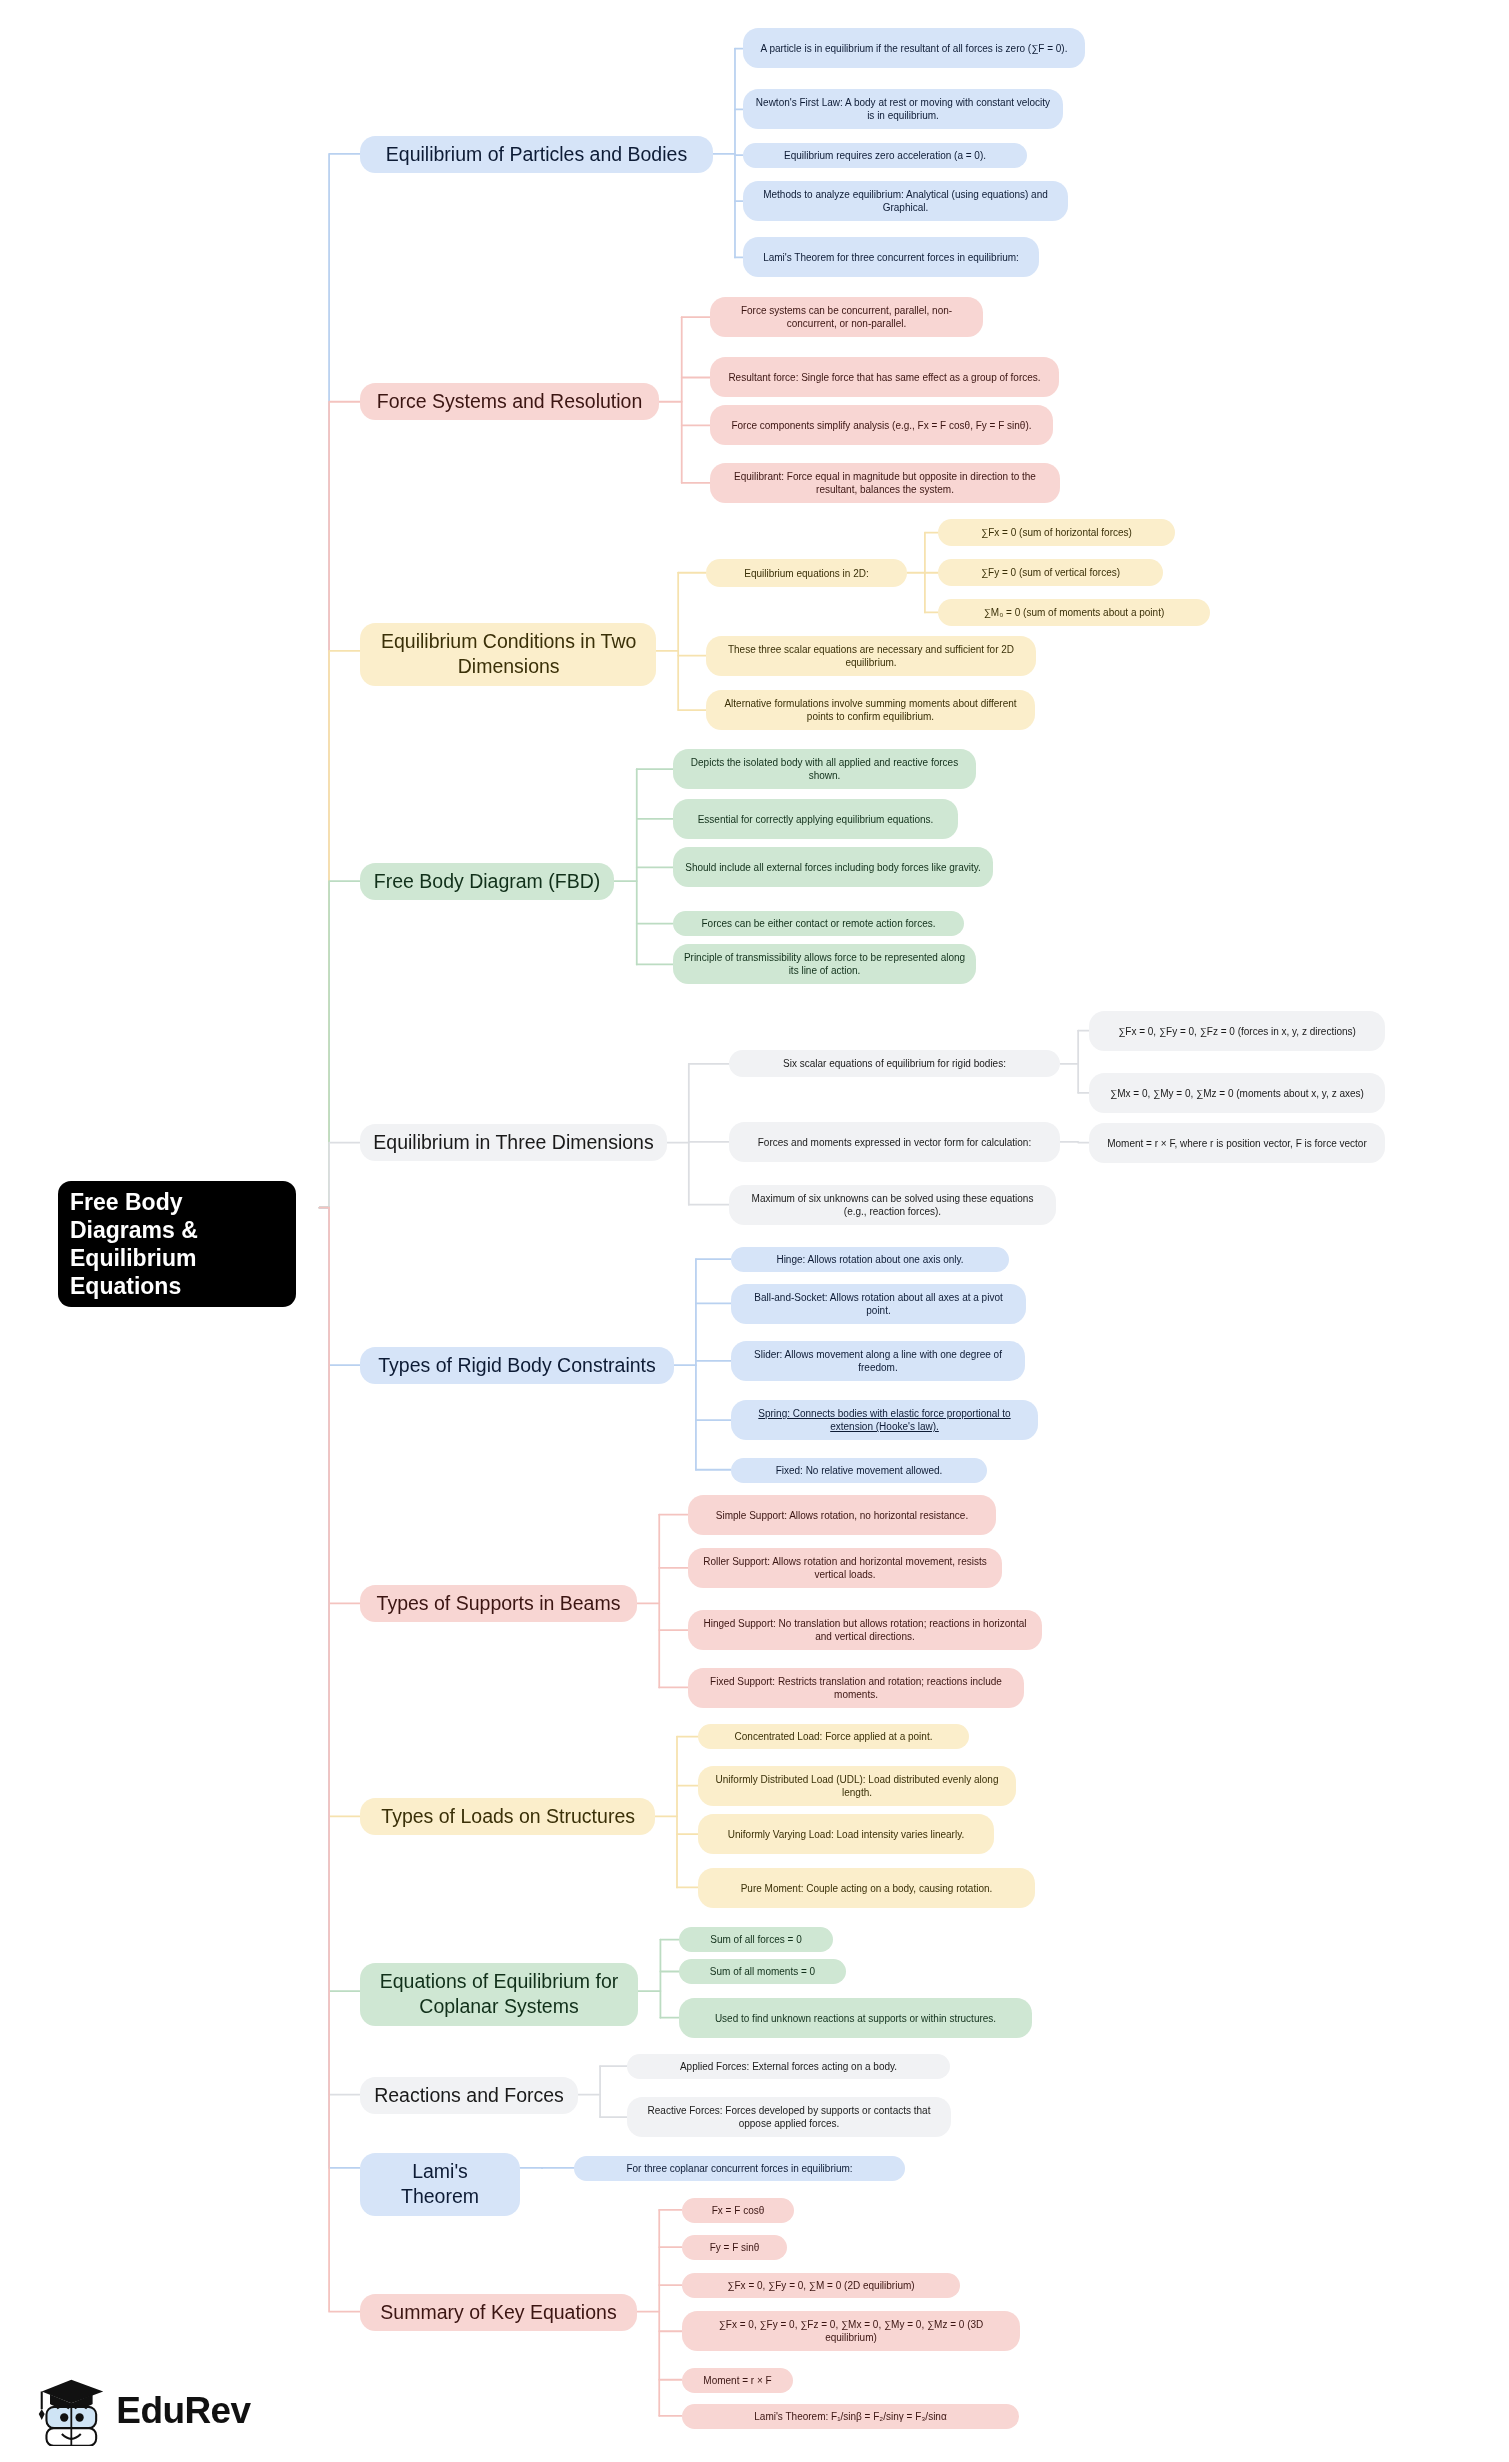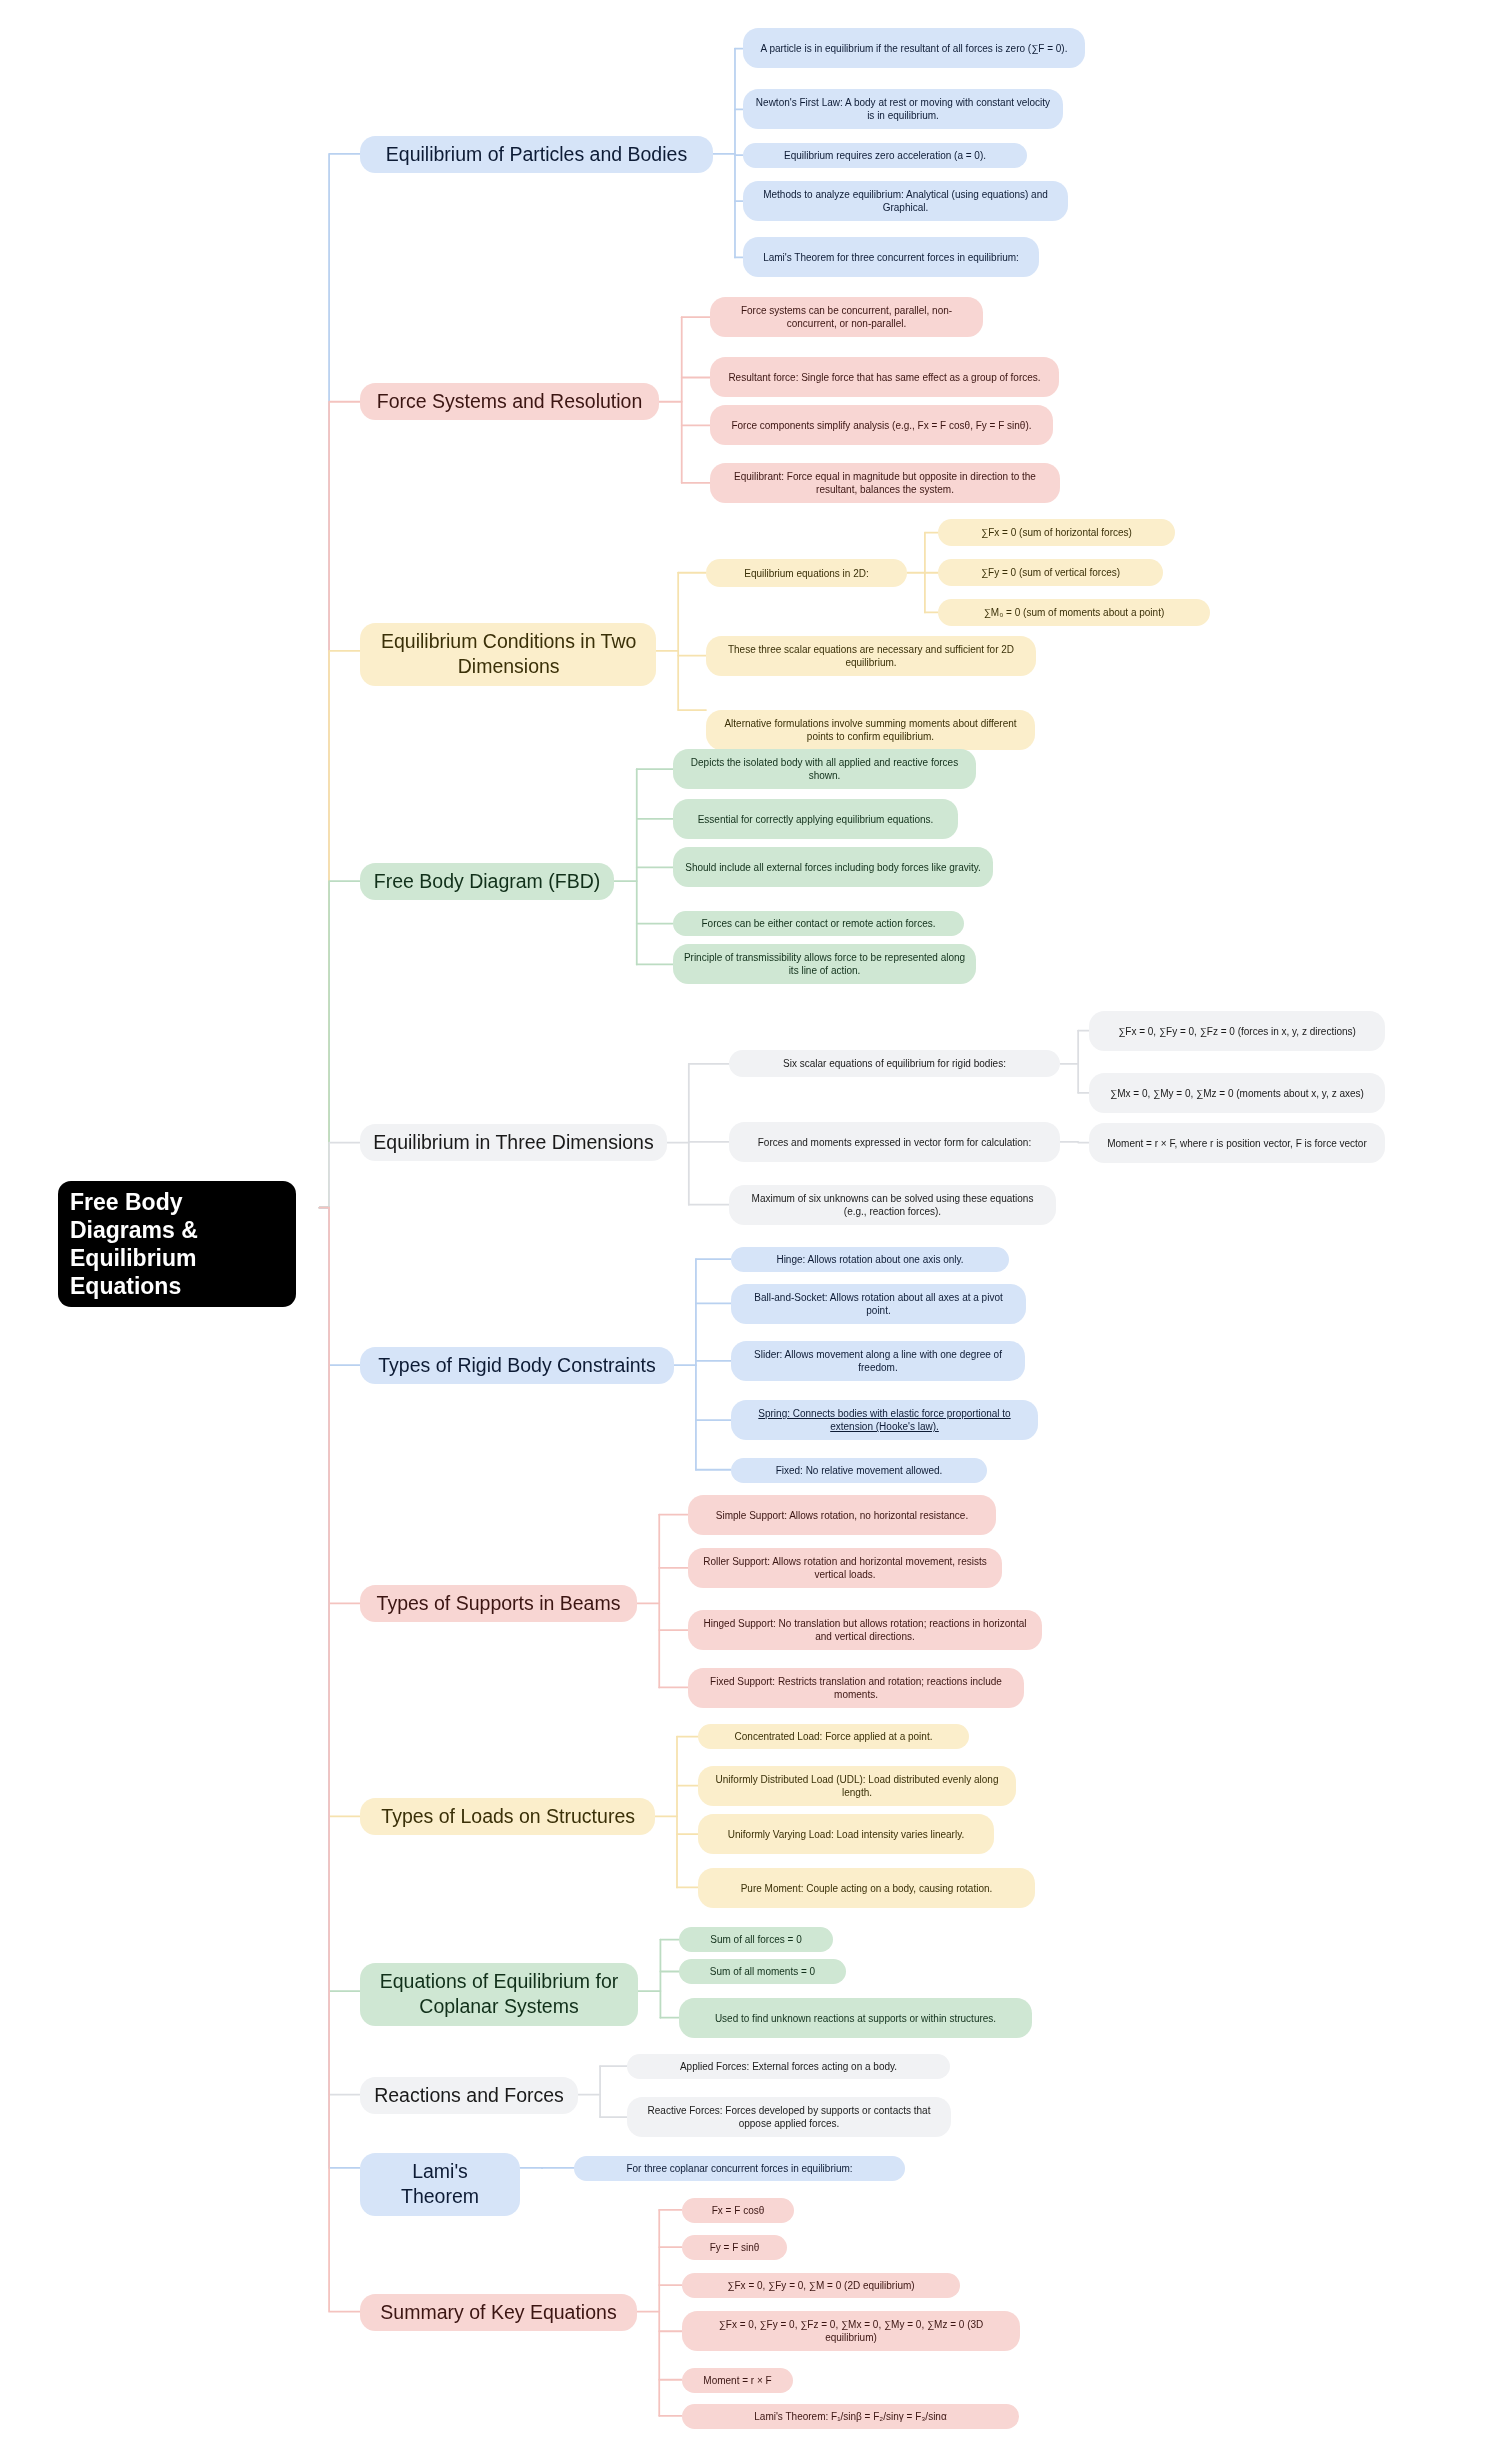--- a/index.html
+++ b/index.html
@@ -184,21 +184,21 @@
       <div class="node leaf pink" style="left: 710px; top: 297px; width: 273px; min-height: 40px;">Force systems can be concurrent, parallel, non-concurrent, or non-parallel.</div>
       <div class="node leaf pink" style="left: 710px; top: 357px; width: 349px; min-height: 40px;">Resultant force: Single force that has same effect as a group of forces.</div>
       <div class="node leaf pink" style="left: 710px; top: 405px; width: 343px; min-height: 40px;">Force components simplify analysis (e.g., Fx = F cosθ, Fy = F sinθ).</div>
       <div class="node leaf pink" style="left: 710px; top: 463px; width: 350px; min-height: 40px;">Equilibrant: Force equal in magnitude but opposite in direction to the resultant, balances the system.</div>
       <div class="node branch yellow" style="left: 360px; top: 623px; width: 296px; min-height: 57px;">Equilibrium Conditions in Two Dimensions</div>
       <div class="node leaf yellow" style="left: 706px; top: 559px; width: 201px; min-height: 28px;">Equilibrium equations in 2D:</div>
       <div class="node leaf yellow" style="left: 938px; top: 519px; width: 237px; min-height: 27px;">∑Fx = 0 (sum of horizontal forces)</div>
       <div class="node leaf yellow" style="left: 938px; top: 559px; width: 225px; min-height: 27px;">∑Fy = 0 (sum of vertical forces)</div>
       <div class="node leaf yellow" style="left: 938px; top: 599px; width: 272px; min-height: 27px;">∑M₀ = 0 (sum of moments about a point)</div>
       <div class="node leaf yellow" style="left: 706px; top: 636px; width: 330px; min-height: 40px;">These three scalar equations are necessary and sufficient for 2D equilibrium.</div>
-      <div class="node leaf yellow" style="left: 706px; top: 690px; width: 329px; min-height: 40px; margin-top: 20px;">Alternative formulations involve summing moments about different points to confirm equilibrium.</div>
+      <div class="node leaf yellow" style="left: 706px; top: 690px; width: 329px; min-height: 40px;">Alternative formulations involve summing moments about different points to confirm equilibrium.</div>
       <div class="node branch green" style="left: 360px; top: 863px; width: 254px; min-height: 37px;">Free Body Diagram (FBD)</div>
       <div class="node leaf green" style="left: 673px; top: 749px; width: 303px; min-height: 40px;">Depicts the isolated body with all applied and reactive forces shown.</div>
       <div class="node leaf green" style="left: 673px; top: 799px; width: 285px; min-height: 40px;">Essential for correctly applying equilibrium equations.</div>
       <div class="node leaf green" style="left: 673px; top: 847px; width: 320px; min-height: 40px;">Should include all external forces including body forces like gravity.</div>
       <div class="node leaf green" style="left: 673px; top: 911px; width: 291px; min-height: 25px;">Forces can be either contact or remote action forces.</div>
       <div class="node leaf green" style="left: 673px; top: 944px; width: 303px; min-height: 40px;">Principle of transmissibility allows force to be represented along its line of action.</div>
       <div class="node branch gray" style="left: 360px; top: 1124px; width: 307px; min-height: 37px;">Equilibrium in Three Dimensions</div>
       <div class="node leaf gray" style="left: 729px; top: 1050px; width: 331px; min-height: 27px;">Six scalar equations of equilibrium for rigid bodies:</div>
       <div class="node leaf gray" style="left: 1089px; top: 1011px; width: 296px; min-height: 40px;">∑Fx = 0, ∑Fy = 0, ∑Fz = 0 (forces in x, y, z directions)</div>
       <div class="node leaf gray" style="left: 1089px; top: 1073px; width: 296px; min-height: 40px;">∑Mx = 0, ∑My = 0, ∑Mz = 0 (moments about x, y, z axes)</div>
@@ -232,14 +232,39 @@
       <div class="node leaf blue" style="left: 574px; top: 2156px; width: 331px; min-height: 25px;">For three coplanar concurrent forces in equilibrium:</div>
       <div class="node branch pink" style="left: 360px; top: 2294px; width: 277px; min-height: 37px;">Summary of Key Equations</div>
       <div class="node leaf pink" style="left: 682px; top: 2198px; width: 112px; min-height: 25px;">Fx = F cosθ</div>
       <div class="node leaf pink" style="left: 682px; top: 2235px; width: 105px; min-height: 25px;">Fy = F sinθ</div>
       <div class="node leaf pink" style="left: 682px; top: 2273px; width: 278px; min-height: 25px;">∑Fx = 0, ∑Fy = 0, ∑M = 0 (2D equilibrium)</div>
       <div class="node leaf pink" style="left: 682px; top: 2311px; width: 338px; min-height: 40px;">∑Fx = 0, ∑Fy = 0, ∑Fz = 0, ∑Mx = 0, ∑My = 0, ∑Mz = 0 (3D equilibrium)</div>
       <div class="node leaf pink" style="left: 682px; top: 2368px; width: 111px; min-height: 25px;">Moment = r × F</div>
       <div class="node leaf pink" style="left: 682px; top: 2404px; width: 337px; min-height: 25px;">Lami's Theorem: F₁/sinβ = F₂/sinγ = F₃/sinα</div>
     </div>
 
+  <div id="logo">
+    <svg width="71" height="70" viewBox="0 0 120 118">
+
+      <path d="M8 26 L58 6 L112 26 L58 46 Z" fill="#111"></path>
+      <path d="M22 31 L22 47 C22 47 38 57 58 57 C78 57 94 47 94 47 L94 31 L58 46 Z" fill="#111"></path>
+
+      <path d="M8 26 L8 56" stroke="#111" stroke-width="3.5" fill="none"></path>
+      <path d="M8 56 l-5 8 5 10 5 -10 z" fill="#111"></path>
+
+      <rect x="16" y="52" width="84" height="36" rx="13" fill="#cfe4f5" stroke="#111" stroke-width="3.5"></rect>
+
+      <rect x="16" y="88" width="84" height="30" rx="12" fill="#ffffff" stroke="#111" stroke-width="3.5"></rect>
+
+      <path d="M58 46 L58 118" stroke="#111" stroke-width="3"></path>
+
+      <circle cx="46" cy="70" r="7" fill="#111"></circle>
+      <circle cx="72" cy="70" r="7" fill="#111"></circle>
+
+      <path d="M34 55 q10 -9 20 0" stroke="#111" stroke-width="3" fill="none"></path>
+      <path d="M64 55 q10 -9 20 0" stroke="#111" stroke-width="3" fill="none"></path>
+
+      <path d="M42 98 q16 16 32 0" stroke="#111" stroke-width="3.5" fill="none"></path>
+    </svg>
+    <span class="wordmark">EduRev</span>
+  </div>
 </div>
 
 
 </body></html>

